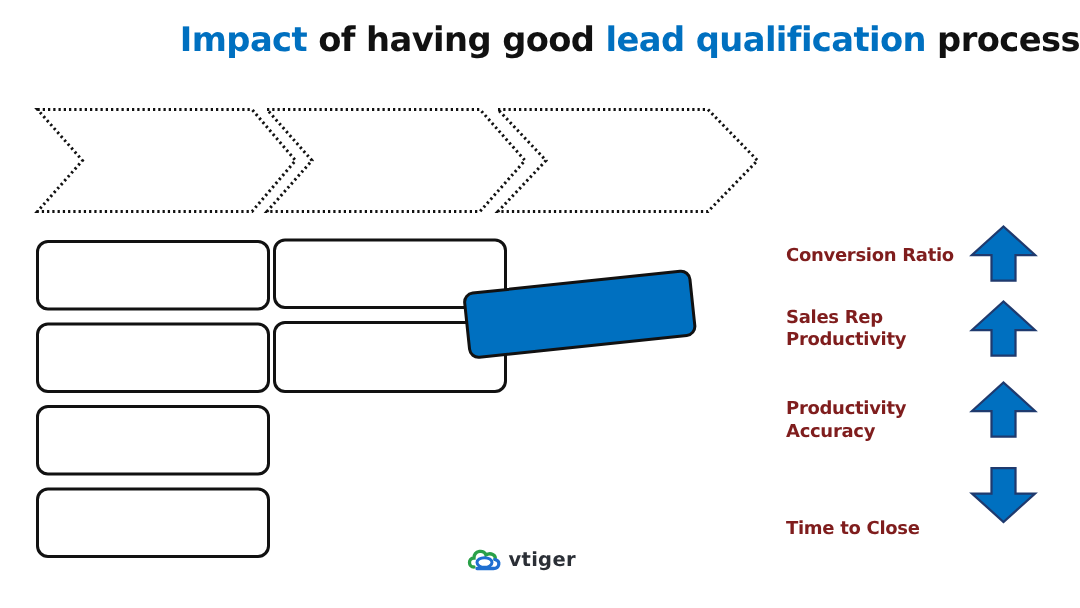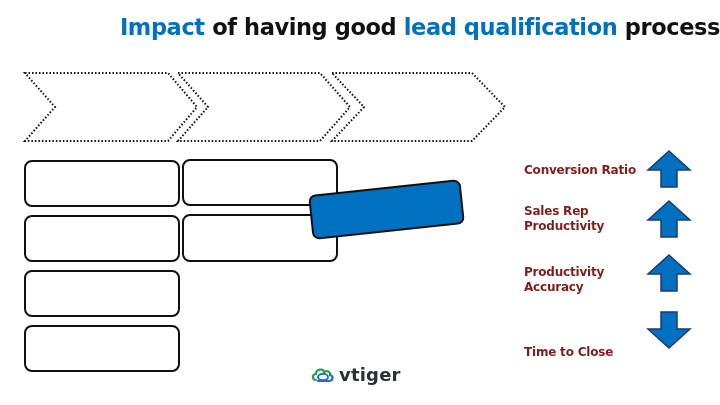--- a/index.html
+++ b/index.html
@@ -4,21 +4,21 @@
 <style>
   html, body { margin:0; padding:0; background:#fff; }
   body { width:720px; height:405px; position:relative; overflow:hidden; font-family:"DejaVu Sans", sans-serif; }
   .title { position:absolute; left:0; top:14px; width:720px; text-align:right; font-size:22.5px; font-weight:bold; color:#111; letter-spacing:-0.4px; }
   .title .hl { color:#0070C0; }
   svg.diag { position:absolute; left:0; top:0; }
   .box { position:absolute; border:2px solid #111; border-radius:8px; background:#fff; box-sizing:border-box; }
   .blue-rect { position:absolute; left:310px; top:187px; width:153px; height:45px; background:#0070C0; border:2px solid #111; border-radius:7px; box-sizing:border-box; transform:rotate(-6deg); }
   .metric { position:absolute; left:524px; font-size:12px; font-weight:bold; color:#7f1d1d; line-height:15px; letter-spacing:-0.2px; }
   .logo { position:absolute; left:311px; top:364px; display:flex; align-items:center; gap:4px; }
-  .logo-text { font-size:18px; color:#2b2f36; font-weight:bold; letter-spacing:0.2px; }
+  .logo-text { font-size:13px; color:#2b2f36; font-weight:bold; letter-spacing:0.2px; }
 </style>
 </head>
 <body>
 
 <div class="title"><span class="hl">Impact</span><span> of having good </span><span class="hl">lead qualification</span><span> process</span></div>
 
 <svg class="diag" width="720" height="405">
   <g fill="none" stroke="#111" stroke-width="2" stroke-dasharray="1.5 2">
     <polygon points="25,73 168,73 197,107 168,141 25,141 55,107"></polygon>
     <polygon points="178,73 320,73 350,107 320,141 178,141 208,107"></polygon>

